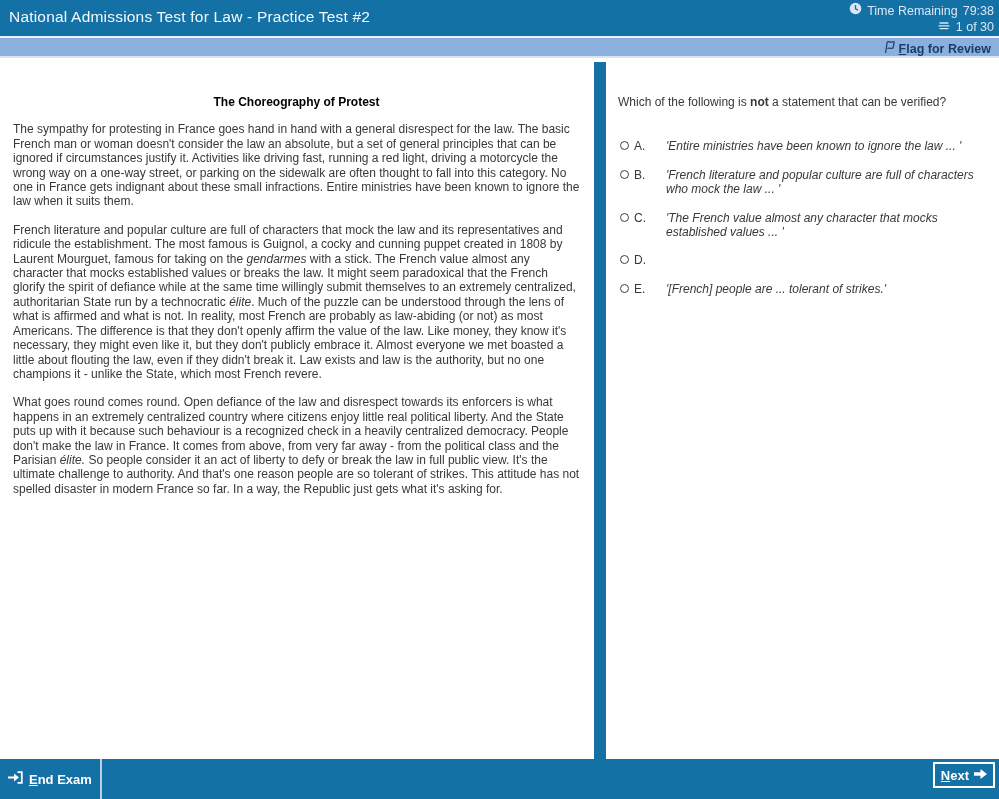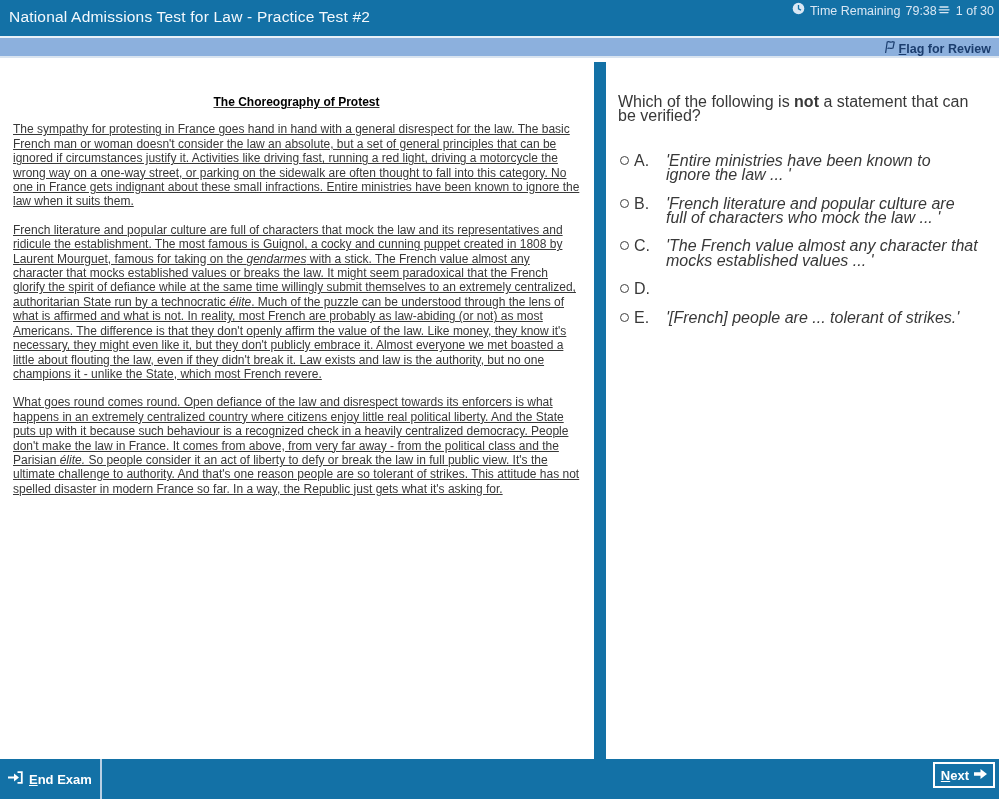--- a/index.html
+++ b/index.html
@@ -14,54 +14,54 @@
   #titlebar {
     position: absolute; top: 0; left: 0; right: 0; height: 48px;
     background: #1371A6;
   }
   #exam-title {
     position: absolute; left: 9px; top: 8px;
     color: #F4F9FD; font-size: 15.5px; letter-spacing: .2px; white-space: nowrap;
   }
   #hdr-right {
     position: absolute; right: 5px; top: 2px;
-    display: flex; flex-direction: row; align-items: flex-end;
+    display: flex; flex-direction: column; align-items: flex-end;
     color: #D9E7F4; font-size: 12.5px; line-height: 16px;
   }
   .hrow { display: flex; align-items: center; gap: 5px; }
   #headsep { position: absolute; top: 36px; left: 0; right: 0; height: 2px; background: #E9F1F8; }
   
   #reviewbar {
     position: absolute; top: 38px; left: 0; right: 0; height: 20px;
     background: #8CB0DD; border-bottom: 2px solid #D9E4F0;
   }
   #flag-btn {
     position: absolute; right: 8px; top: 2px;
     display: flex; align-items: center; gap: 2px;
     background: none; border: none; cursor: pointer;
     color: #1B3D6E; font-weight: bold; font-size: 12.5px;
     font-family: "Liberation Sans", sans-serif;
   }
   
   #passage-panel {
     position: absolute; left: 13px; top: 60px; width: 567px; height: 710px;
-    color: #383838; font-size: 12px; line-height: 14.4px; overflow: hidden; text-decoration: underline;
+    color: #383838; font-size: 12px; line-height: 14.4px; overflow: hidden;
   }
   #passage-title {
     margin-top: 35px; margin-bottom: 13px;
     text-align: center; font-weight: bold; font-size: 12px; color: #000;
   }
   .para { margin: 0 0 14px 0; }
   #panel-divider {
     position: absolute; left: 594px; top: 62px; width: 12px; height: 708px;
     background: #1371A6;
   }
   #question-panel {
     position: absolute; left: 618px; top: 60px; width: 366px; height: 710px;
-    color: #383838; font-size: 16px; line-height: 14.4px; overflow: hidden;
+    color: #383838; font-size: 12px; line-height: 14.4px; overflow: hidden;
   }
   #question-prompt { margin-top: 35px; }
   #options { margin-top: 30px; display: flex; flex-direction: column; gap: 14px; }
   .opt { display: flex; align-items: flex-start; padding-left: 2px; }
   .radio {
     flex: 0 0 auto; width: 9px; height: 9px; margin-top: 2px;
     border: 1px solid #404040; border-radius: 50%; background: #fff; cursor: pointer;
   }
   .letter { flex: 0 0 auto; width: 26px; margin-left: 5px; }
   .otext { margin-left: 6px; width: 312px; font-style: italic; }

